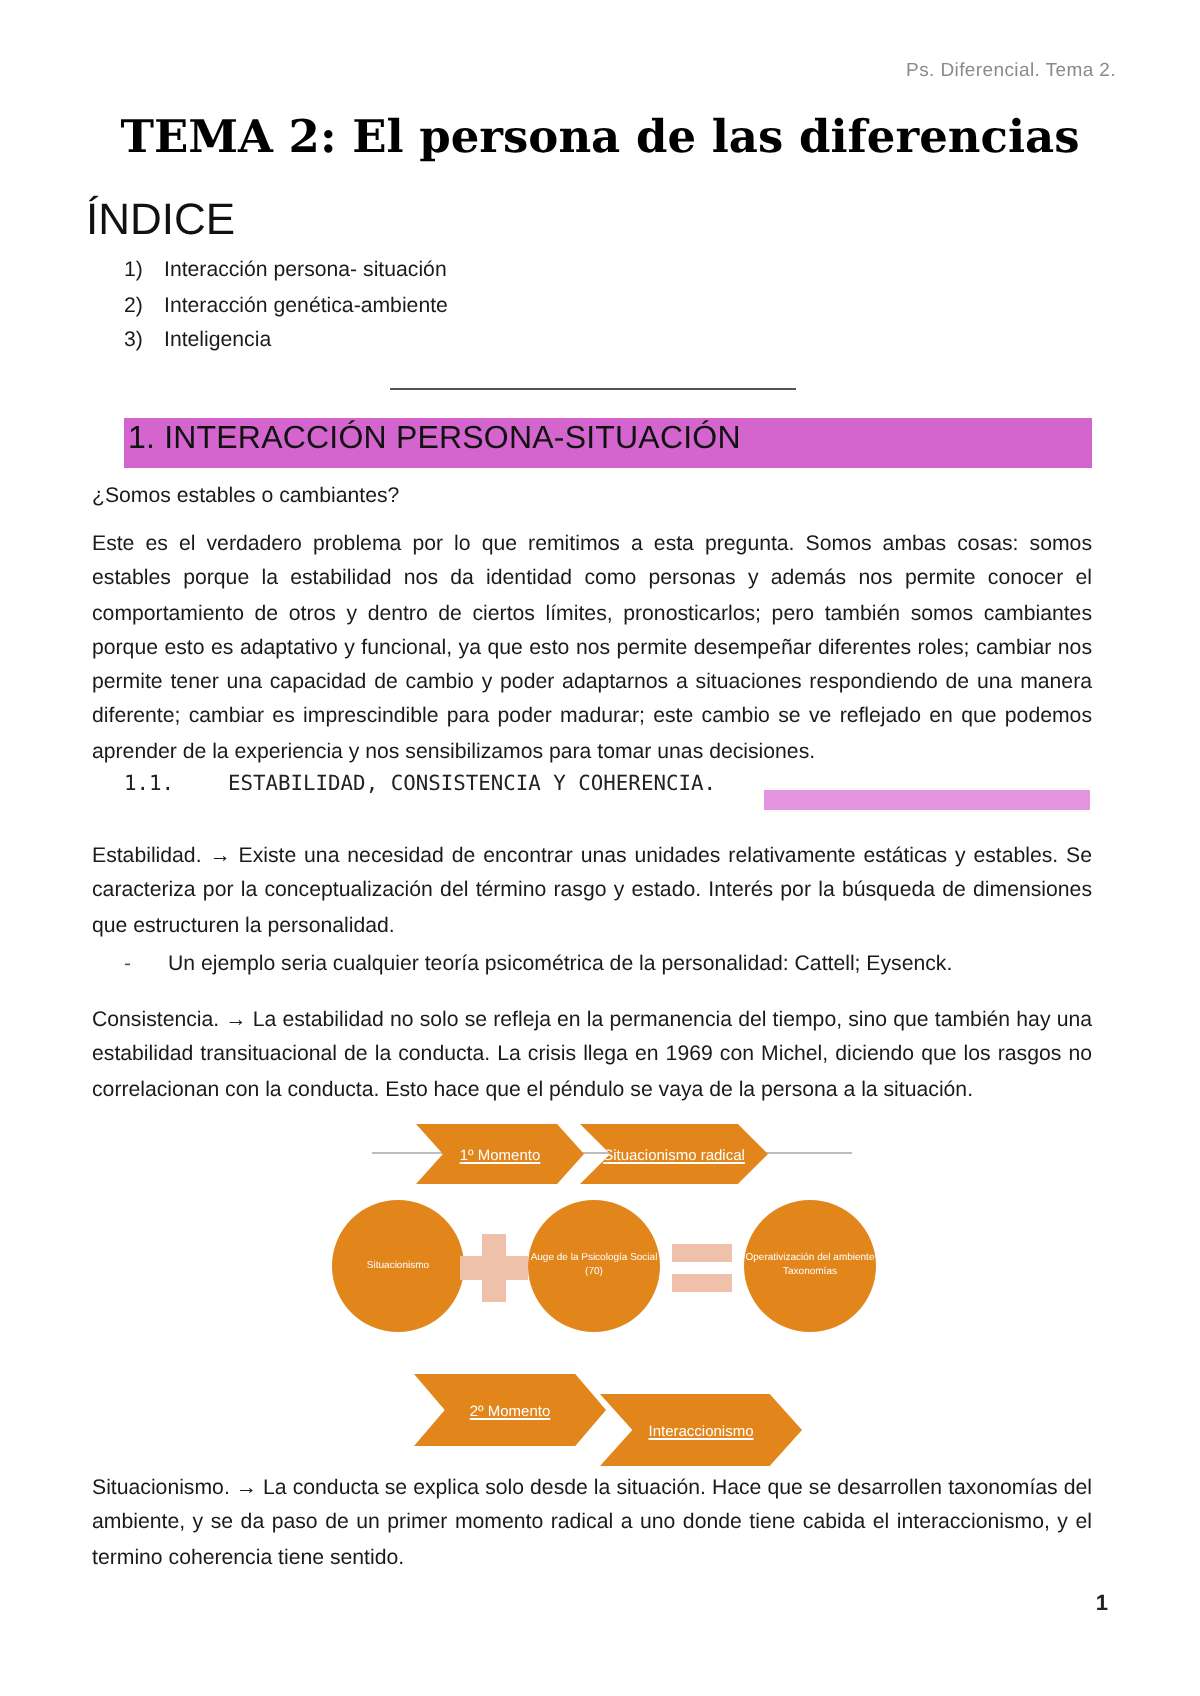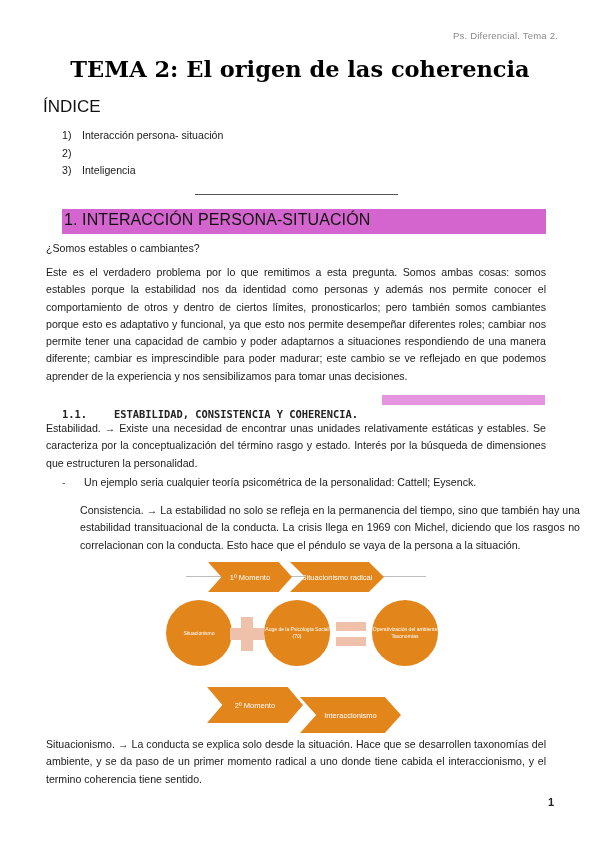--- a/index.html
+++ b/index.html
@@ -2,63 +2,64 @@
 <html><head>
   <meta charset="utf-8">
   <style>
     html, body { margin: 0; padding: 0; background: #ffffff; }
     body { width: 600px; height: 848px; position: relative; overflow: hidden;
            font-family: "Liberation Sans", sans-serif; color: #1a1a1a; }
     .abs { position: absolute; }
     .header-note { right: 42px; top: 30px; font-size: 9.5px; color: #8a8a8a; letter-spacing: 0.2px; text-align: right; }
     .doc-title { left: 0; width: 600px; top: 56px; text-align: center;
                  font-family: "DejaVu Serif", serif; font-weight: bold; font-size: 22.5px; color: #000; letter-spacing: 0px; }
-    .index-title { left: 43px; top: 97px; font-size: 17px; color: #111; }
+    .index-title { left: 43px; top: 97px; font-size: 22px; color: #111; }
     .index-list { left: 62px; top: 127px; margin: 0; padding: 0; list-style: none; font-size: 10.6px; line-height: 17.5px; }
     .index-list li { display: flex; }
     .index-list .num { width: 20px; }
     .divider { left: 195px; top: 194px; width: 203px; height: 1px; background: #555; }
     .section-bar { left: 62px; top: 209px; width: 484px; height: 25px; background: #d465cf; }
     .section-title { left: 64px; top: 211px; font-size: 16px; color: #111; letter-spacing: 0.1px; }
     .body-text { left: 46px; width: 500px; font-size: 10.6px; line-height: 17.3px; text-align: justify; color: #1a1a1a; }
-    .subsection { left: 62px; top: 408px; font-family: "DejaVu Sans Mono", monospace; font-weight: bold; font-size: 10.4px; color: #222; }
+    .subsection { left: 62px; top: 386px; font-family: "DejaVu Sans Mono", monospace; font-weight: normal; font-size: 10.4px; color: #222; }
     .subsection .n { display: inline-block; width: 52px; }
     .sub-bar { left: 382px; top: 395px; width: 163px; height: 10px; background: #e595e0; }
     .bullet { left: 62px; top: 476px; font-size: 10.6px; display: flex; }
     .bullet .dash { width: 22px; color: #555; }
     .page-num { right: 46px; top: 796px; font-size: 11px; font-weight: bold; color: #222; }
 
     
     .diagram { left: 150px; top: 558px; width: 300px; height: 175px; }
     .hline { position: absolute; height: 1px; background: #bdbdbd; }
     .chev { position: absolute; background: #e2861c; color: #fff; font-size: 7.5px; display: flex;
             align-items: center; justify-content: center; text-align: left; line-height: 9px;
-            clip-path: polygon(0 0, 84% 0, 100% 50%, 84% 100%, 0 100%, 16% 50%); }
+            clip-path: polygon(0 0, 84% 0, 100% 50%, 84% 100%, 0 100%, 16% 50%); text-decoration: underline; }
     .circle { position: absolute; width: 66px; height: 66px; border-radius: 50%; background: #e2861c;
               color: #fff; font-size: 5px; display: flex; align-items: center; justify-content: center;
               text-align: center; line-height: 7px; }
     .plus-v { position: absolute; background: #f0c1aa; }
     .eq { position: absolute; background: #f0c1aa; }
   </style>
 </head>
 <body>
 
 <div class="abs header-note">Ps. Diferencial. Tema 2.</div>
 
-<div class="abs doc-title">TEMA 2: El origen de las coherencia</div>
+<div class="abs doc-title">TEMA 2: El persona de las diferencias</div>
 
 <div class="abs index-title">ÍNDICE</div>
 
 <ul class="abs index-list">
   <li>
       <span class="num">1)</span>
       <span>Interacción persona- situación</span>
     </li>
   <li>
       <span class="num">2)</span>
+      <span>Interacción genética-ambiente</span>
     </li>
   <li>
       <span class="num">3)</span>
       <span>Inteligencia</span>
     </li>
 </ul>
 
 <div class="abs divider"></div>
 
 <div class="abs section-bar"></div>
@@ -71,21 +72,21 @@
 <div class="abs subsection"><span class="n">1.1.</span><span>ESTABILIDAD, CONSISTENCIA Y COHERENCIA.</span></div>
 <div class="abs sub-bar"></div>
 
 <div class="abs body-text" style="top:420px;">Estabilidad. → Existe una necesidad de encontrar unas unidades relativamente estáticas y estables. Se caracteriza por la conceptualización del término rasgo y estado. Interés por la búsqueda de dimensiones que estructuren la personalidad.</div>
 
 <div class="abs bullet">
     <span class="dash">-</span>
     <span>Un ejemplo seria cualquier teoría psicométrica de la personalidad: Cattell; Eysenck.</span>
   </div>
 
-<div class="abs body-text" style="top:502px;margin-left:34px;">Consistencia. → La estabilidad no solo se refleja en la permanencia del tiempo, sino que también hay una estabilidad transituacional de la conducta. La crisis llega en 1969 con Michel, diciendo que los rasgos no correlacionan con la conducta. Esto hace que el péndulo se vaya de la persona a la situación.</div>
+<div class="abs body-text" style="top:502px;">Consistencia. → La estabilidad no solo se refleja en la permanencia del tiempo, sino que también hay una estabilidad transituacional de la conducta. La crisis llega en 1969 con Michel, diciendo que los rasgos no correlacionan con la conducta. Esto hace que el péndulo se vaya de la persona a la situación.</div>
 
 <div class="abs diagram">
   <div class="hline" style="left:36px; top:18px; width:240px;"></div>
   <div class="chev" style="left:58px; top:4px; width:84px; height:30px;">1º Momento</div>
   <div class="chev" style="left:140px; top:4px; width:94px; height:30px;">Situacionismo radical</div>
 
   <div class="circle" style="left:16px; top:42px;">Situacionismo</div>
   <div class="plus-v" style="left:91px; top:59px; width:12px; height:34px;"></div>
   <div class="plus-v" style="left:80px; top:70px; width:34px; height:12px;"></div>
   <div class="circle" style="left:114px; top:42px;">Auge de la Psicología Social (70)</div>

